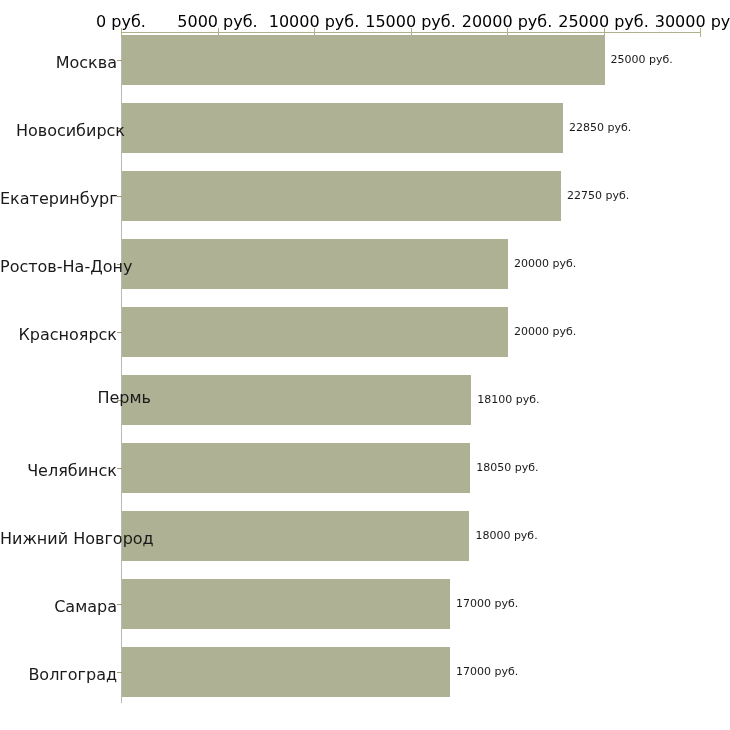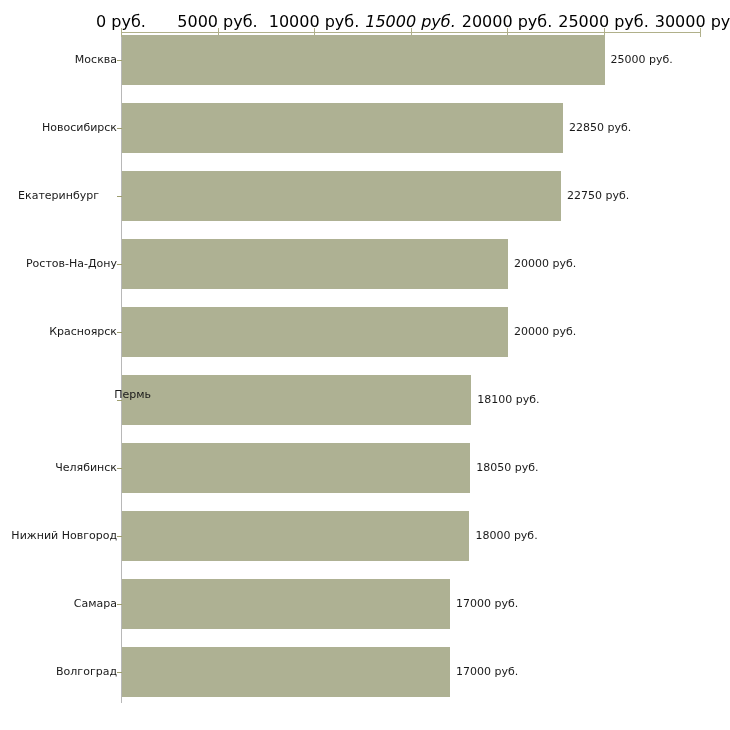--- a/index.html
+++ b/index.html
@@ -69,21 +69,21 @@
     position: absolute;
     left: 117px;
     width: 5px;
     height: 1px;
     background: #9d9d6f;
   }
 
   .cat-label {
     position: absolute;
     right: 730px;
-    font-size: 11px;
+    font-size: 16px;
     color: #1a1a1a;
     white-space: nowrap;
     text-align: right;
   }
 
   .bar {
     position: absolute;
     background: #aeb193;
   }
 
@@ -104,36 +104,36 @@
     <div class="y-axis-line"></div>
 
     <div id="xticks-layer">
         <div class="x-tick" style="left: 121px;"></div>
         <div class="x-tick-label" style="left: 121px;">0 руб.</div>
         <div class="x-tick" style="left: 217.5px;"></div>
         <div class="x-tick-label" style="left: 217.5px;">5000 руб.</div>
         <div class="x-tick" style="left: 314px;"></div>
         <div class="x-tick-label" style="left: 314px;">10000 руб.</div>
         <div class="x-tick" style="left: 410.5px;"></div>
-        <div class="x-tick-label" style="left: 410.5px; font-style: italic;">15000 руб.</div>
+        <div class="x-tick-label" style="left: 410.5px;">15000 руб.</div>
         <div class="x-tick" style="left: 507px;"></div>
         <div class="x-tick-label" style="left: 507px;">20000 руб.</div>
         <div class="x-tick" style="left: 603.5px;"></div>
         <div class="x-tick-label" style="left: 603.5px;">25000 руб.</div>
         <div class="x-tick" style="left: 700px;"></div>
         <div class="x-tick-label" style="left: 700px;">30000 руб.</div>
       </div>
     <div id="bars-layer">
         <div class="bar" style="left: 122px; top: 35px; width: 482.5px; height: 50px; background: rgb(174, 177, 147);"></div>
         <div class="y-tick" style="top: 60px;"></div>
         <div class="cat-label" style="left: 0px; right: auto; width: 117px; top: 53px;">Москва</div>
         <div class="bar-value" style="left: 610.5px; top: 53px;">25000 руб.</div>
         <div class="bar" style="left: 122px; top: 103px; width: 441.005px; height: 50px; background: rgb(174, 177, 147);"></div>
         <div class="y-tick" style="top: 128px;"></div>
-        <div class="cat-label" style="left: 0px; right: auto; width: 117px; top: 121px;">Новосибирск</div>
+        <div class="cat-label" style="left: 0px; right: auto; width: 117px; top: 121px; padding-left: 8px;">Новосибирск</div>
         <div class="bar-value" style="left: 569.005px; top: 121px;">22850 руб.</div>
         <div class="bar" style="left: 122px; top: 171px; width: 439.075px; height: 50px; background: rgb(174, 177, 147);"></div>
         <div class="y-tick" style="top: 196px;"></div>
         <div class="cat-label" style="left: 0px; right: auto; width: 117px; top: 189px; text-align: center;">Екатеринбург</div>
         <div class="bar-value" style="left: 567.075px; top: 189px;">22750 руб.</div>
         <div class="bar" style="left: 122px; top: 239px; width: 386px; height: 50px; background: rgb(174, 177, 147);"></div>
         <div class="y-tick" style="top: 264px;"></div>
         <div class="cat-label" style="left: 0px; right: auto; width: 117px; top: 257px;">Ростов-На-Дону</div>
         <div class="bar-value" style="left: 514px; top: 257px;">20000 руб.</div>
         <div class="bar" style="left: 122px; top: 307px; width: 386px; height: 50px; background: rgb(174, 177, 147);"></div>

